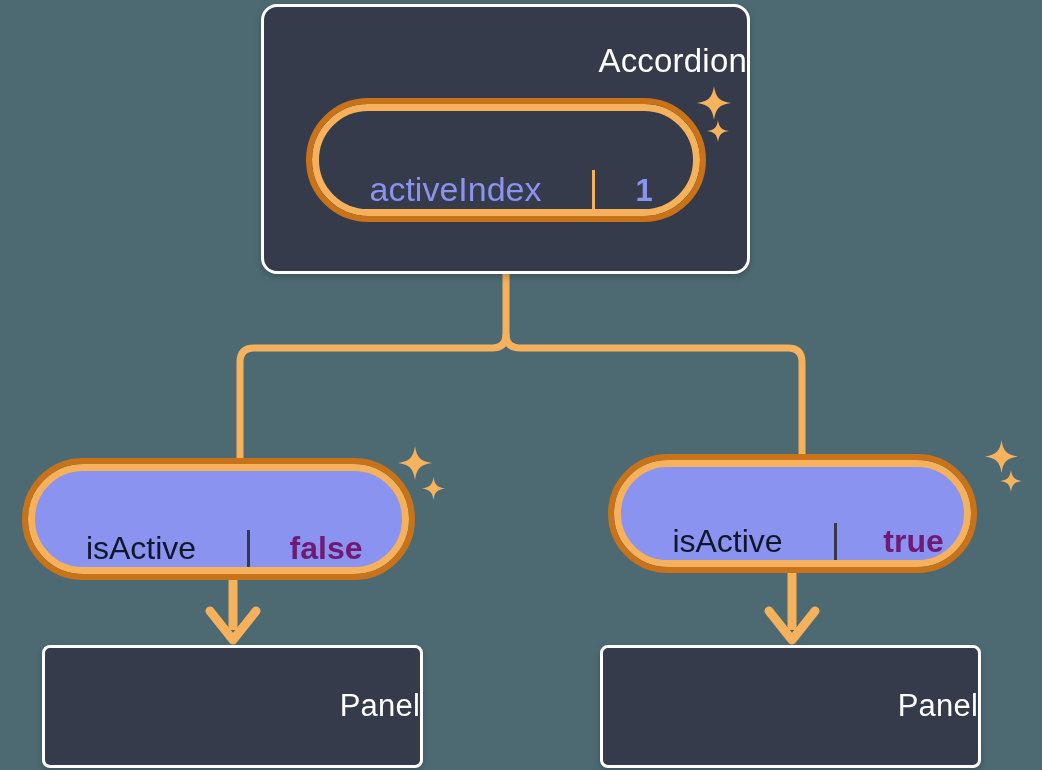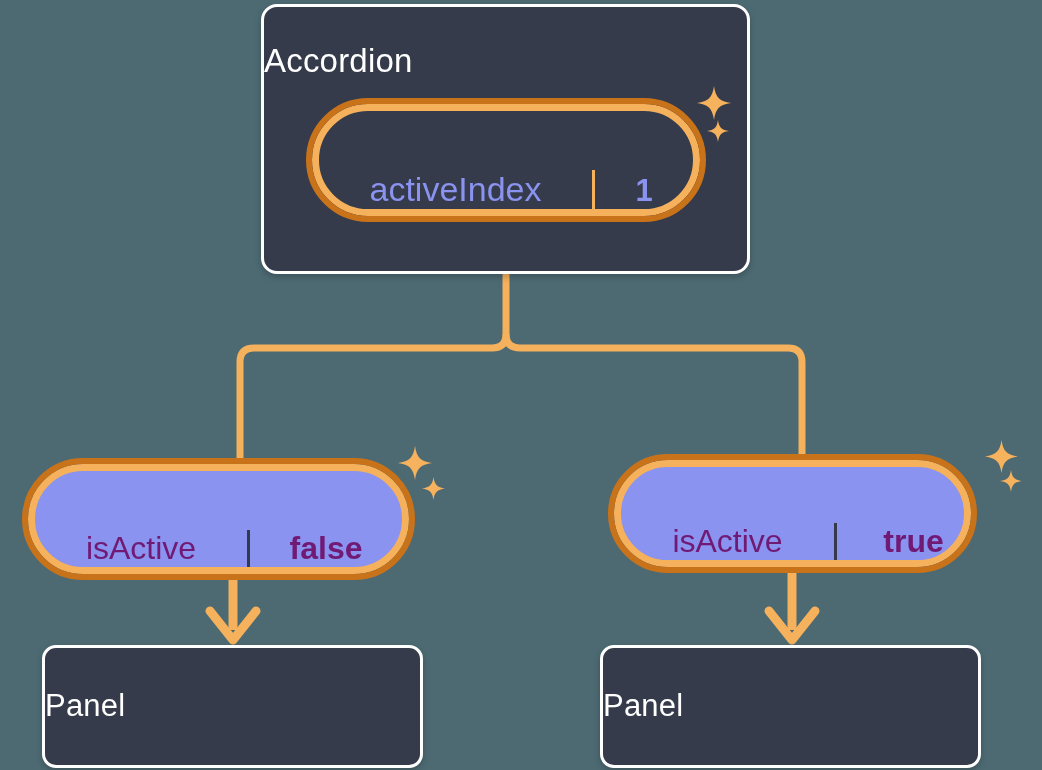--- a/index.html
+++ b/index.html
@@ -31,29 +31,29 @@
     width: 1042px;
     height: 770px;
     pointer-events: none;
   }
 
   
   .comp-box {
     position: absolute;
     background: #353b4a;
     border: 3px solid #ffffff;
-    border-radius: 14px;
+    border-radius: 8px;
     box-sizing: border-box;
     box-shadow: 0 3px 7px rgba(0,0,0,0.22);
   }
   .comp-title {
     position: absolute;
     left: 0;
     right: 0;
-    text-align: left;
+    text-align: right;
     color: #ffffff;
     font-size: 33px;
     font-weight: 400;
     letter-spacing: 0.2px;
     white-space: nowrap;
   }
 
   #accordion-box {
     left: 261px;
     top: 4px;
@@ -120,21 +120,21 @@
     color: #8a93ef;
     font-size: 31px;
     border-radius: 0 999px 999px 0;
   }
 
   
   .pill-purple {
     background: #8a93ef;
   }
   .pill-purple .pill-key {
-    color: #701a75;
+    color: #0f172a;
     font-size: 32px;
     border-right: 3px solid #343a49;
     border-radius: 999px 0 0 999px;
   }
   .pill-purple .pill-val {
     color: #701a75;
     font-size: 32px;
     border-radius: 0 999px 999px 0;
   }
 

